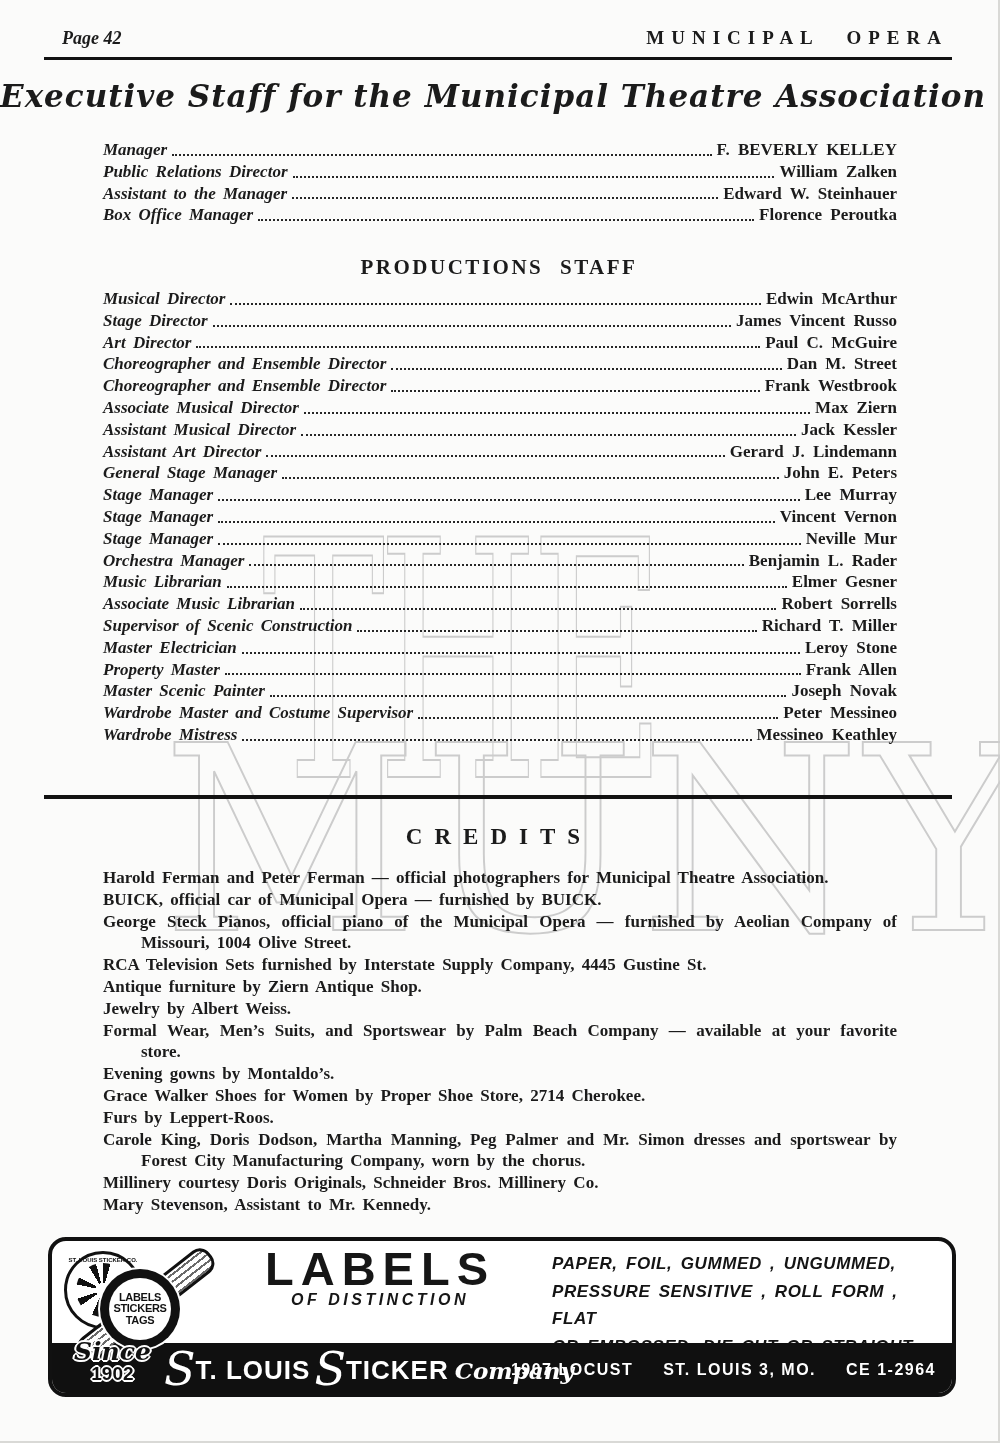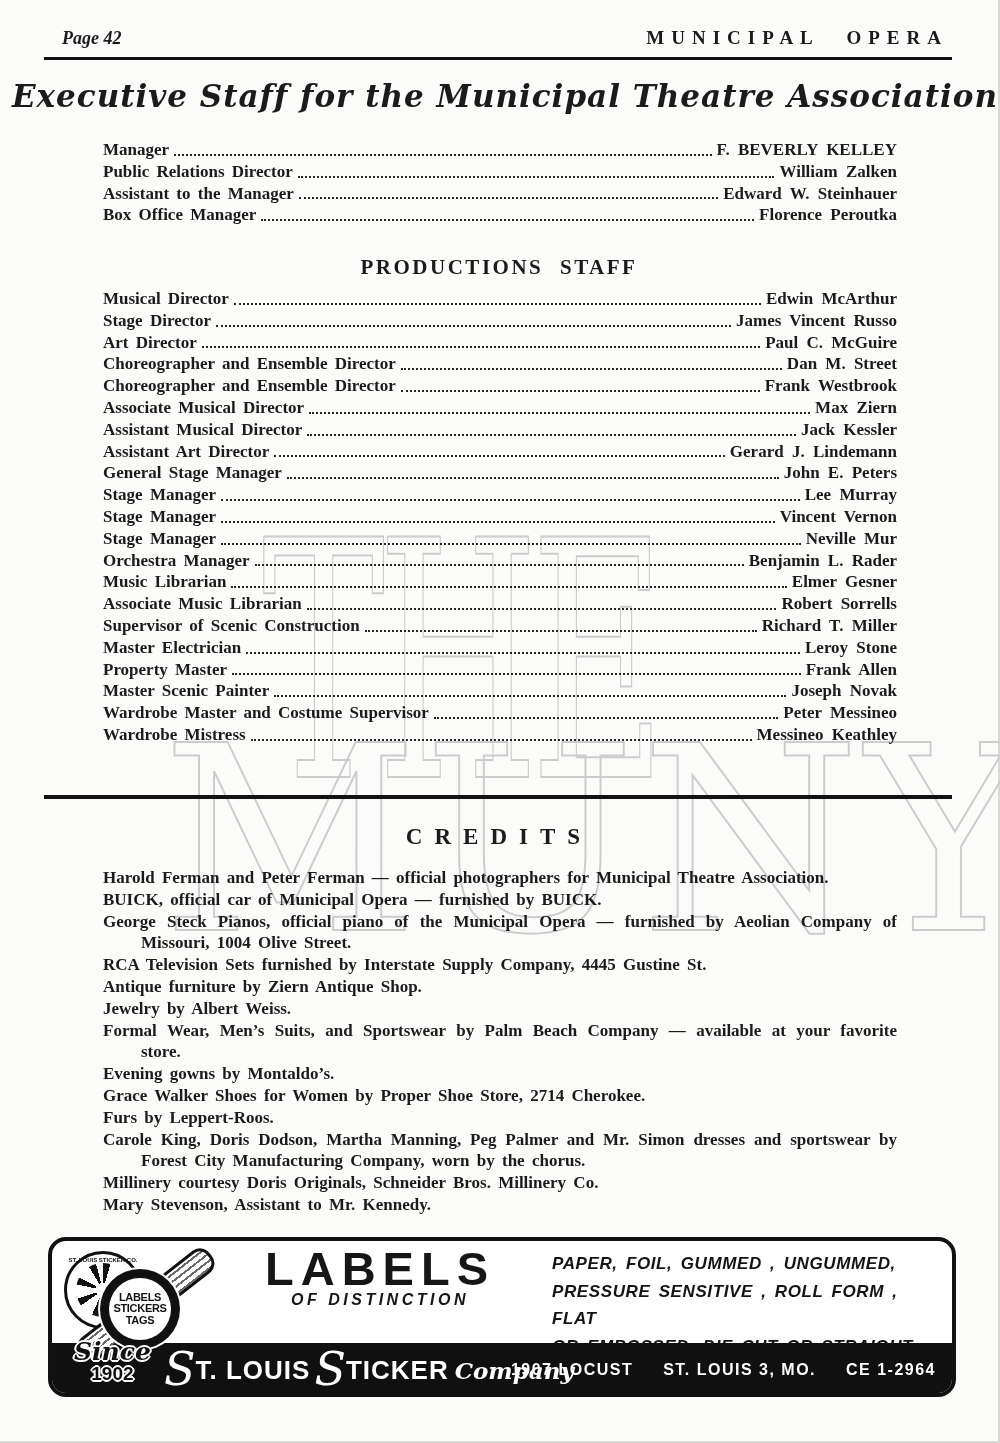--- a/index.html
+++ b/index.html
@@ -46,21 +46,21 @@
     position:absolute;top:27px;right:50px;
     font-size:19px;font-weight:bold;
     letter-spacing:7px;word-spacing:16px;
   }
   .rule{position:absolute;left:44px;width:908px;background:#121212;}
   .header-rule{top:57px;height:3px;}
   .heavy-rule{top:795px;height:4px;}
   
   .script-title{
     position:absolute;top:78px;left:0;width:100%;
-    text-align:right;
+    text-align:left;
     font-family:"DejaVu Serif", serif;
     font-size:31px;font-style:italic;font-weight:bold;
     letter-spacing:1px;
   }
   .section-title{
     position:absolute;top:255px;left:0;width:100%;
     text-align:center;
     font-size:21px;font-weight:bold;
     letter-spacing:2.5px;word-spacing:9px;
   }
@@ -71,21 +71,21 @@
     letter-spacing:12px;
   }
   
   .rows{position:absolute;left:103px;width:794px;}
   .rows-exec{top:140px;}
   .rows-prod{top:289px;}
   .staff-row{
     display:flex;align-items:baseline;
     height:21.8px;font-size:17px;font-weight:bold;
   }
-  .staff-row .role{white-space:nowrap;word-spacing:3px;}
+  .staff-row .role{font-style:italic;white-space:nowrap;word-spacing:3px;}
   .staff-row .leader{flex:1;align-self:stretch;position:relative;}
   .staff-row .leader::after{
     content:"";position:absolute;left:5px;right:5px;bottom:6px;
     border-bottom:2.4px dotted #262626;
   }
   .staff-row .name{white-space:nowrap;word-spacing:4px;}
   
   .credits{
     position:absolute;top:867px;left:103px;width:794px;
     font-size:17px;font-weight:bold;line-height:21.8px;

